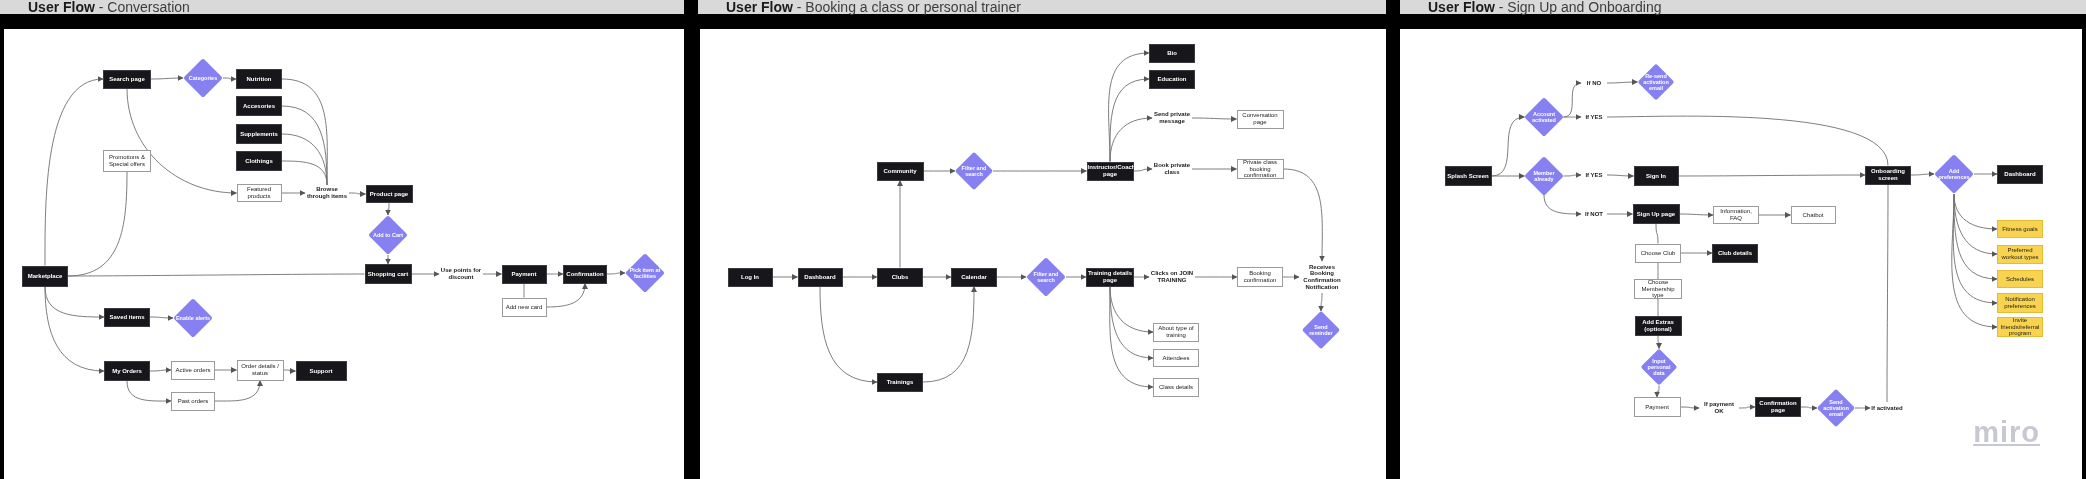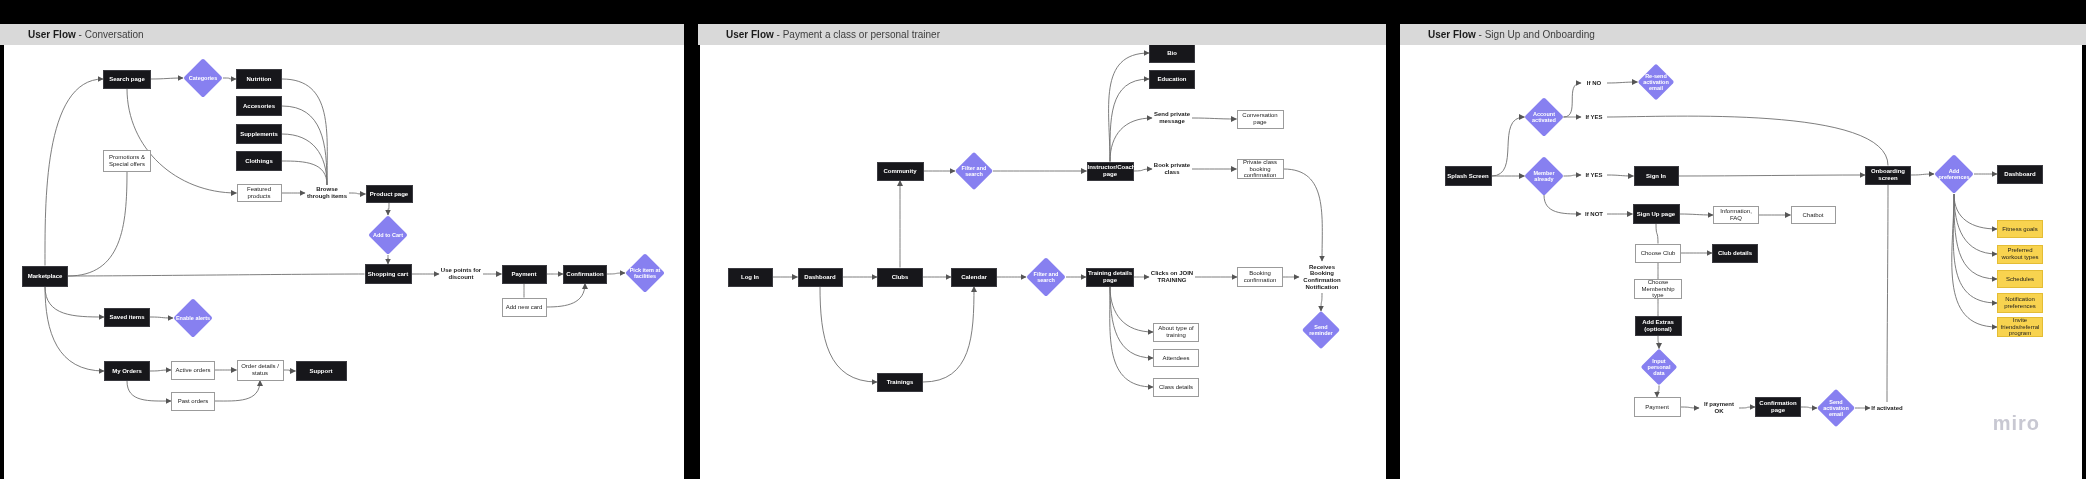--- a/index.html
+++ b/index.html
@@ -6,56 +6,56 @@
   body{
     width:2086px;height:479px;position:relative;overflow:hidden;
     background:var(--frame-bg,#000);
     font-family:"Liberation Sans","DejaVu Sans",sans-serif;
   }
   .canvas{position:absolute;top:29px;height:450px;background:var(--canvas,#fff);z-index:0;}
   #cv0{left:4px;width:680px;}
   #cv1{left:700px;width:686px;}
   #cv2{left:1400px;width:682px;}
   .panel-header{
-    position:absolute;top:0;height:21px;background:var(--header-bg,#d9d9d9);
+    position:absolute;top:0;height:14px;background:var(--header-bg,#d9d9d9);
     display:flex;align-items:center;padding-left:28px;box-sizing:border-box;
-    font-size:10px;color:#3d3d3d;z-index:3;white-space:pre;margin-top:24px;
+    font-size:14px;color:#3d3d3d;z-index:3;white-space:pre;
   }
   #ph0{left:0;width:684px;}
   #ph1{left:698px;width:688px;}
   #ph2{left:1400px;width:686px;}
   .ph-bold{font-weight:bold;color:#1b1b1b;}
   #edges{position:absolute;left:0;top:0;z-index:1;}
   #stage{position:absolute;left:0;top:0;width:2086px;height:479px;z-index:2;}
   .node{position:absolute;box-sizing:border-box;display:flex;align-items:center;justify-content:center;
     text-align:center;line-height:1.12;overflow:visible;}
   .node .lbl{position:relative;z-index:2;width:100%;padding:0 1px;}
   .node.black{background:#17171b;border:1px solid #3a3a40;color:#fff;font-weight:bold;font-size:6px;}
   .node.white{background:#fff;border:1px solid #9b9b9b;color:#1c1c1c;font-size:6px;box-shadow:inset 0 0 0 1px #fff;}
   .node.yellow{background:var(--yellow,#f8d34f);border:1px solid #e4bd35;color:#1c1c1c;font-size:6px;}
   .node.text{color:#222;font-weight:bold;font-size:6px;background:transparent;border:none;}
   .node.diamond{background:transparent;color:#fff;font-weight:bold;font-size:5.5px;}
   .node.diamond .dia{
     position:absolute;left:50%;top:50%;transform:translate(-50%,-50%) rotate(45deg);
     background:var(--diamond,#8780f0);border-radius:2px;z-index:1;
   }
   .miro{
-    position:absolute;right:46px;bottom:44px;z-index:3;
-    font-size:20px;font-weight:bold;letter-spacing:1px;color:var(--watermark,#c8c8d2);
+    position:absolute;right:46px;bottom:30px;z-index:3;
+    font-size:29px;font-weight:bold;letter-spacing:1px;color:var(--watermark,#c8c8d2);text-decoration:underline;
   }
 </style>
 </head>
 <body style="--frame-bg: #000000; --canvas: #ffffff; --header-bg: #d9d9d9; --diamond: #8780f0; --yellow: #f8d34f; --watermark: #c8c8d2;">
 
 <div class="canvas" id="cv0"></div>
 <div class="canvas" id="cv1"></div>
 <div class="canvas" id="cv2"></div>
 
 <div class="panel-header" id="ph0"><span class="ph-bold">User Flow</span><span class="ph-rest"> - Conversation</span></div>
-<div class="panel-header" id="ph1"><span class="ph-bold">User Flow</span><span class="ph-rest"> - Payment a class or personal trainer</span></div>
+<div class="panel-header" id="ph1"><span class="ph-bold">User Flow</span><span class="ph-rest"> - Booking a class or personal trainer</span></div>
 <div class="panel-header" id="ph2"><span class="ph-bold">User Flow</span><span class="ph-rest"> - Sign Up and Onboarding</span></div>
 
 <svg id="edges" width="2086" height="479">
   <defs>
     <marker id="arr" markerWidth="7" markerHeight="7" refX="5.5" refY="3" orient="auto" markerUnits="userSpaceOnUse">
       <path d="M0,0 L6,3 L0,6 Z" fill="#555"></path>
     </marker>
   </defs>
 <path d="M45,265.5 C45,205.5 43,79 103,79" fill="none" stroke="#6f6f6f" stroke-width="0.9" marker-end="url(#arr)"></path>
     <path d="M151,79 C165.4070295342239,79 168.5929704657761,78 183,78" fill="none" stroke="#6f6f6f" stroke-width="0.9" marker-end="url(#arr)"></path>

